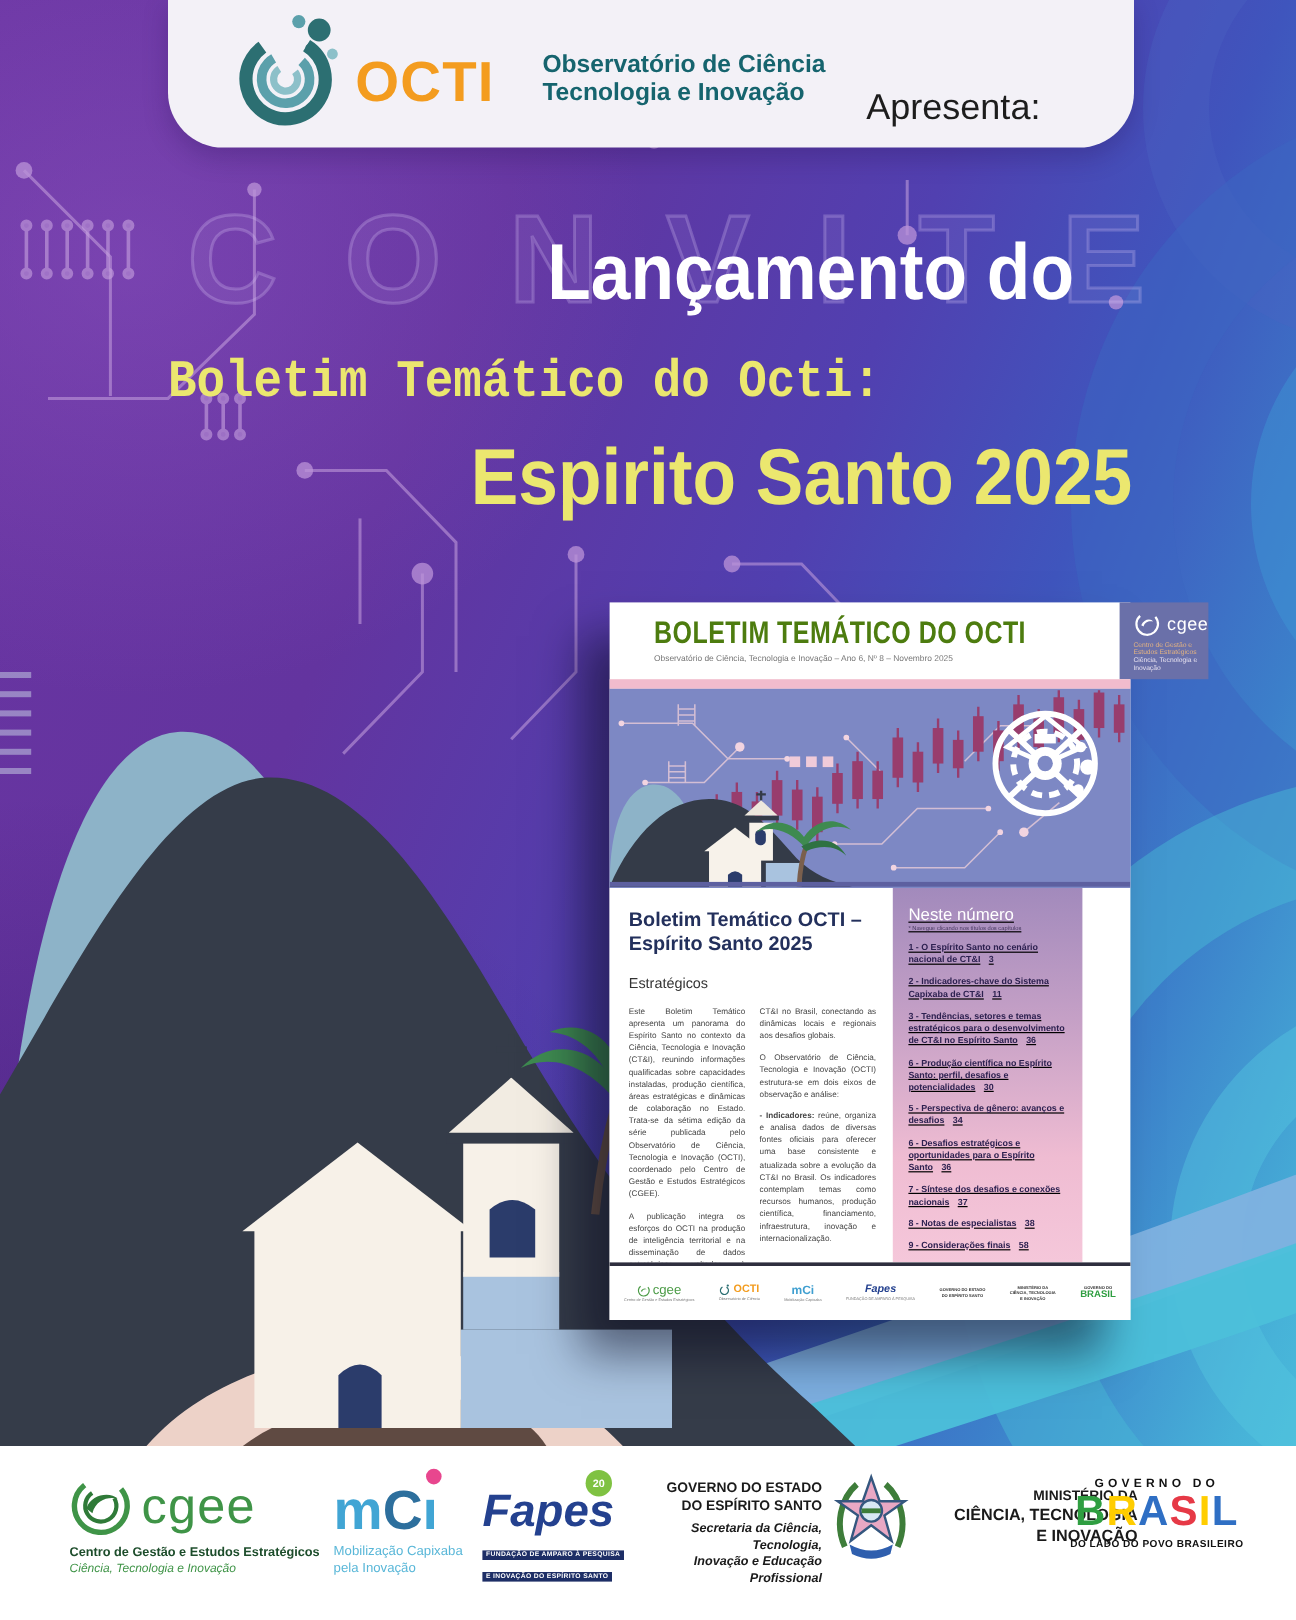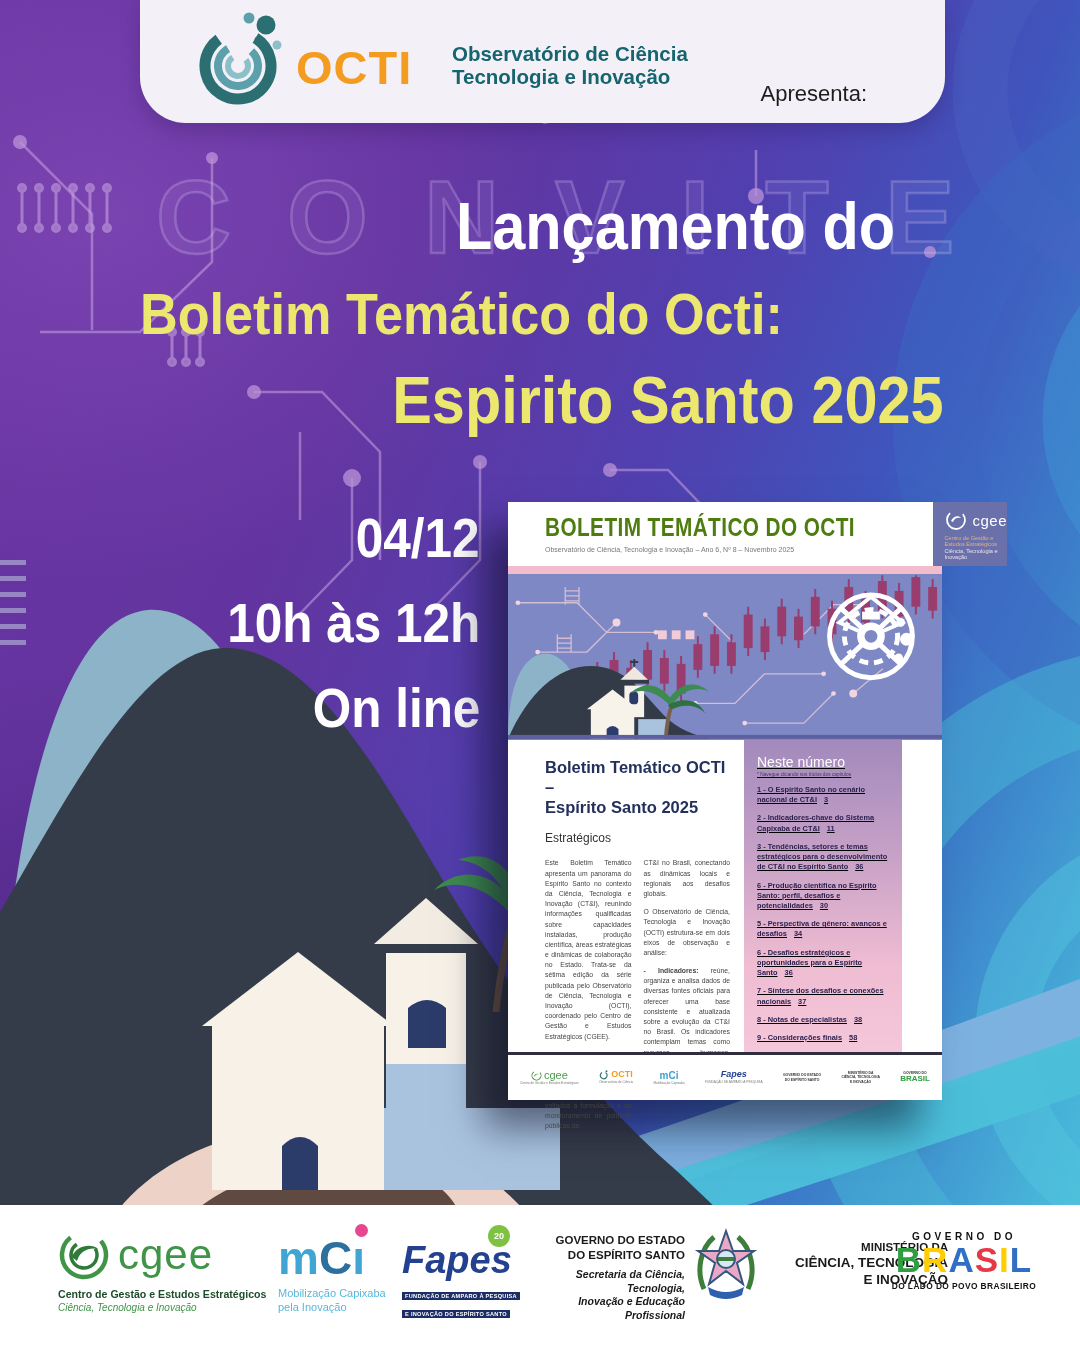--- a/index.html
+++ b/index.html
@@ -12,52 +12,52 @@
       linear-gradient(112deg,#6a35a2 0%,#63349f 30%,#5140b0 52%,#3f55bd 66%,#3c7fca 80%,#47b2d8 93%,#4cc3dc 100%);
   }
   .abs{position:absolute;}
   svg{display:block;}
   
   .banner{left:140px;top:0;width:805px;height:123px;background:#f3f1f7;
     border-radius:0 0 46px 46px;box-shadow:0 8px 20px rgba(35,15,80,.25);z-index:5;}
   .octi-icon{left:52px;top:12px;width:98px;height:100px;}
   .octi-word{left:156px;top:40px;font-size:47px;font-weight:800;color:#f39c1f;letter-spacing:1px;}
   .octi-brand{left:312px;top:42px;font-size:20.5px;line-height:23px;font-weight:700;color:#16646e;}
-  .presents{right:78px;bottom:16px;font-size:22px;color:#1d1d1d;}
+  .presents{right:78px;bottom:16px;font-size:30px;color:#1d1d1d;}
   
   .watermark{left:156px;top:158px;width:810px;z-index:1;
     font-size:104px;font-weight:700;letter-spacing:56px;white-space:nowrap;
     color:rgba(232,218,255,.07);-webkit-text-stroke:2.5px rgba(222,202,248,.26);}
   
   .cx{display:inline-block;transform:scaleX(.9);transform-origin:left top;white-space:nowrap;}
   .cxr{display:inline-block;transform:scaleX(.9);transform-origin:right top;white-space:nowrap;}
   .headline{left:140px;top:188px;width:804px;z-index:2;font-weight:800;}
   .h-line1{font-size:66px;color:#ffffff;text-align:right;}
-  .h-line2{font-size:58px;color:#ebe76f;margin-top:16px;}
+  .h-line2{font-size:44px;color:#ebe76f;margin-top:30px;font-family:Liberation Mono, monospace;}
   .h-line3{font-size:66px;color:#ebe76f;margin-top:15px;text-align:right;}
   
   .event{left:140px;top:506px;width:340px;text-align:right;z-index:2;font-weight:800;color:#fff;}
   .ev-line{font-size:55px;margin-bottom:21px;}
   
   .bulletin{left:508px;top:502px;width:434px;height:598px;background:#ffffff;z-index:4;
     box-shadow:-24px 28px 36px rgba(8,8,28,.52);display:flex;flex-direction:column;}
   .b-header{height:64px;display:flex;}
   .bh-left{flex:1;padding:10px 0 0 37px;}
   .bh-title{font-size:26px;font-weight:800;color:#4d7c0f;letter-spacing:.5px;}
   .bh-title .cx{transform:scaleX(.8);}
   .bh-sub{font-size:7px;color:#777;margin-top:3px;}
   .bh-right{width:142px;background:#6a70a9;color:#fff;padding:7px 0 0 12px;box-sizing:border-box;}
   .bh-cgee-row{display:flex;align-items:center;gap:6px;}
   .bh-cgee-name{font-size:15px;letter-spacing:.5px;}
   .bh-cgee-l1{font-size:5.6px;color:#e0b183;margin-top:4px;}
   .bh-cgee-l2{font-size:5.6px;color:#e8e2f0;margin-top:1px;}
   .b-stripe{height:8px;background:#f2bccd;}
   .b-hero{height:166px;background:#7d88c4;position:relative;overflow:hidden;}
   .b-content{height:312px;display:flex;}
-  .bc-left{width:236px;box-sizing:border-box;padding:18px 14px 0 37px;background:#fff;}
+  .bc-left{width:236px;box-sizing:border-box;padding:18px 14px 0 16px;background:#fff;}
   .bc-h{font-size:16.5px;font-weight:800;color:#23305c;line-height:1.2;}
   .bc-section{font-size:12px;color:#333;margin-top:14px;}
   .bc-cols{display:flex;gap:12px;margin-top:13px;}
   .bc-col{width:114px;font-size:6.8px;line-height:1.5;color:#444;text-align:justify;}
   .bc-col p{margin:0 0 8px 0;}
   .bc-col .lead{font-weight:800;}
   .bc-right{width:158px;box-sizing:border-box;padding:14px 12px 0 13px;
     background:linear-gradient(180deg,#a28abc 0%,#c5a0c6 35%,#efbcd2 72%,#f5c7da 100%);text-decoration:underline;}
   .toc-title{font-size:14px;color:#fff;font-weight:500;}
   .toc-note{font-size:4.8px;color:#45375f;margin-top:2px;}
@@ -242,25 +242,20 @@
   </div>
 
   <div class="abs watermark">CONVITE</div>
 
   <div class="abs headline">
     <div class="h-line1"><span class="cx">Lançamento do</span></div>
     <div class="h-line2"><span class="cx">Boletim Temático do Octi:</span></div>
     <div class="h-line3"><span class="cxr">Espirito Santo 2025</span></div>
   </div>
 
-  <div class="abs event">
-    <div class="ev-line"><span class="cxr">04/12</span></div>
-    <div class="ev-line"><span class="cxr">10h às 12h</span></div>
-    <div class="ev-line"><span class="cxr">On line</span></div>
-  </div>
 
   <div class="abs bulletin">
     <div class="b-header">
       <div class="bh-left">
         <div class="bh-title"><span class="cx">BOLETIM TEMÁTICO DO OCTI</span></div>
         <div class="bh-sub">Observatório de Ciência, Tecnologia e Inovação – Ano 6, Nº 8 – Novembro 2025</div>
       </div>
       <div class="bh-right">
         <div class="bh-cgee-row">
           <svg width="22" height="22" viewBox="0 0 22 22">

